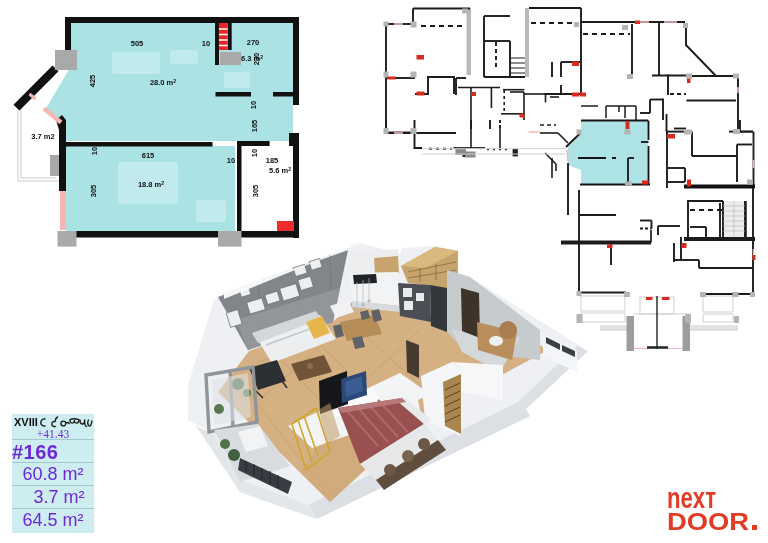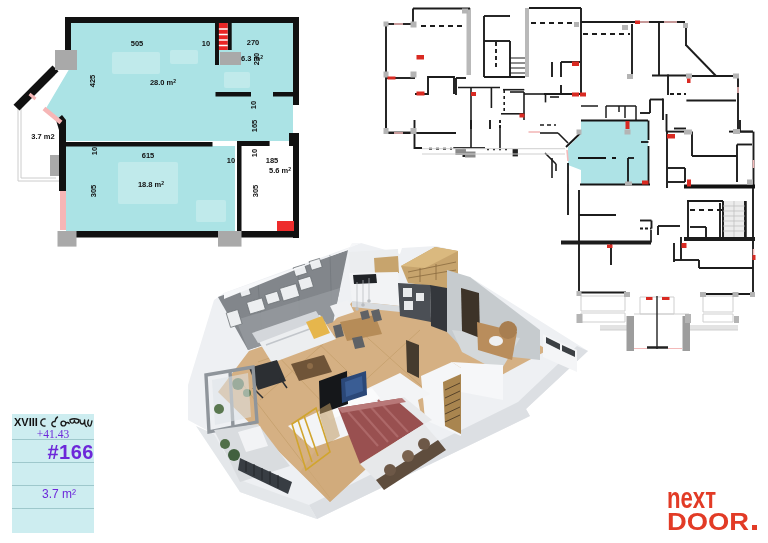--- a/index.html
+++ b/index.html
@@ -604,25 +604,27 @@
       <path d="M42,6.5 a2.6,2.6 0 1 0 0.3,5 M42,6.5 q0.5,-3.5 2.5,-4.5"></path>
       <path d="M48,8.5 a2.4,2.4 0 1 0 4.8,0 a2.4,2.4 0 1 0 -4.8,0 M52.8,8 q2.4,-1.2 3.4,0.6"></path>
       <path d="M57,5.5 a2.2,2.6 0 1 0 4.4,0 M61.4,5.5 a2.2,2.6 0 1 0 4.4,0 M57,4.6 q4,-1.8 8.8,0"></path>
       <path d="M67,5 q0,4 2.3,4 q2.3,0 2.3,-4 M71.6,5 q0,6.5 2,6.5"></path>
       <path d="M75.5,5 q-1.8,3.5 0.4,5.8 q2,1.6 3,-4.8"></path>
     </g>
   </svg>
 
   <div class="abs" style="left:0;top:14px;width:82px;text-align:center;font-size:11.5px;font-family:'Liberation Serif',serif">+41.43</div>
 
-  <div class="abs" style="left:0;top:27px;width:82px;text-align:right;font-size:20px;font-weight:bold;letter-spacing:0.5px">#166</div>
-
-
-  <div class="abs" style="left:6px;top:73px;width:82px;text-align:center;font-size:12px">3.7 m²</div>
-
+  <div class="abs" style="left:0;top:27px;width:82px;text-align:left;font-size:20px;font-weight:bold;letter-spacing:0.5px">#166</div>
+
+  <div class="abs" style="left:0;top:50px;width:82px;text-align:center;font-size:18px">60.8 m²</div>
+
+  <div class="abs" style="left:6px;top:73px;width:82px;text-align:center;font-size:18px">3.7 m²</div>
+
+  <div class="abs" style="left:0;top:96px;width:82px;text-align:center;font-size:18px">64.5 m²</div>
 </div>
 
 <svg class="abs" style="left:660px;top:485px" width="108" height="50" viewBox="0 0 108 50">
 
   <text x="7" y="22.6" font-size="30" font-weight="bold" fill="#e23b26" textLength="49" lengthAdjust="spacingAndGlyphs">nexт</text>
 
   <text x="7" y="45" font-size="24" font-weight="bold" fill="#e23b26" textLength="82" lengthAdjust="spacingAndGlyphs">DOOR</text>
 
   <rect x="92" y="40" width="5" height="5" fill="#e23b26"></rect>
 </svg>

